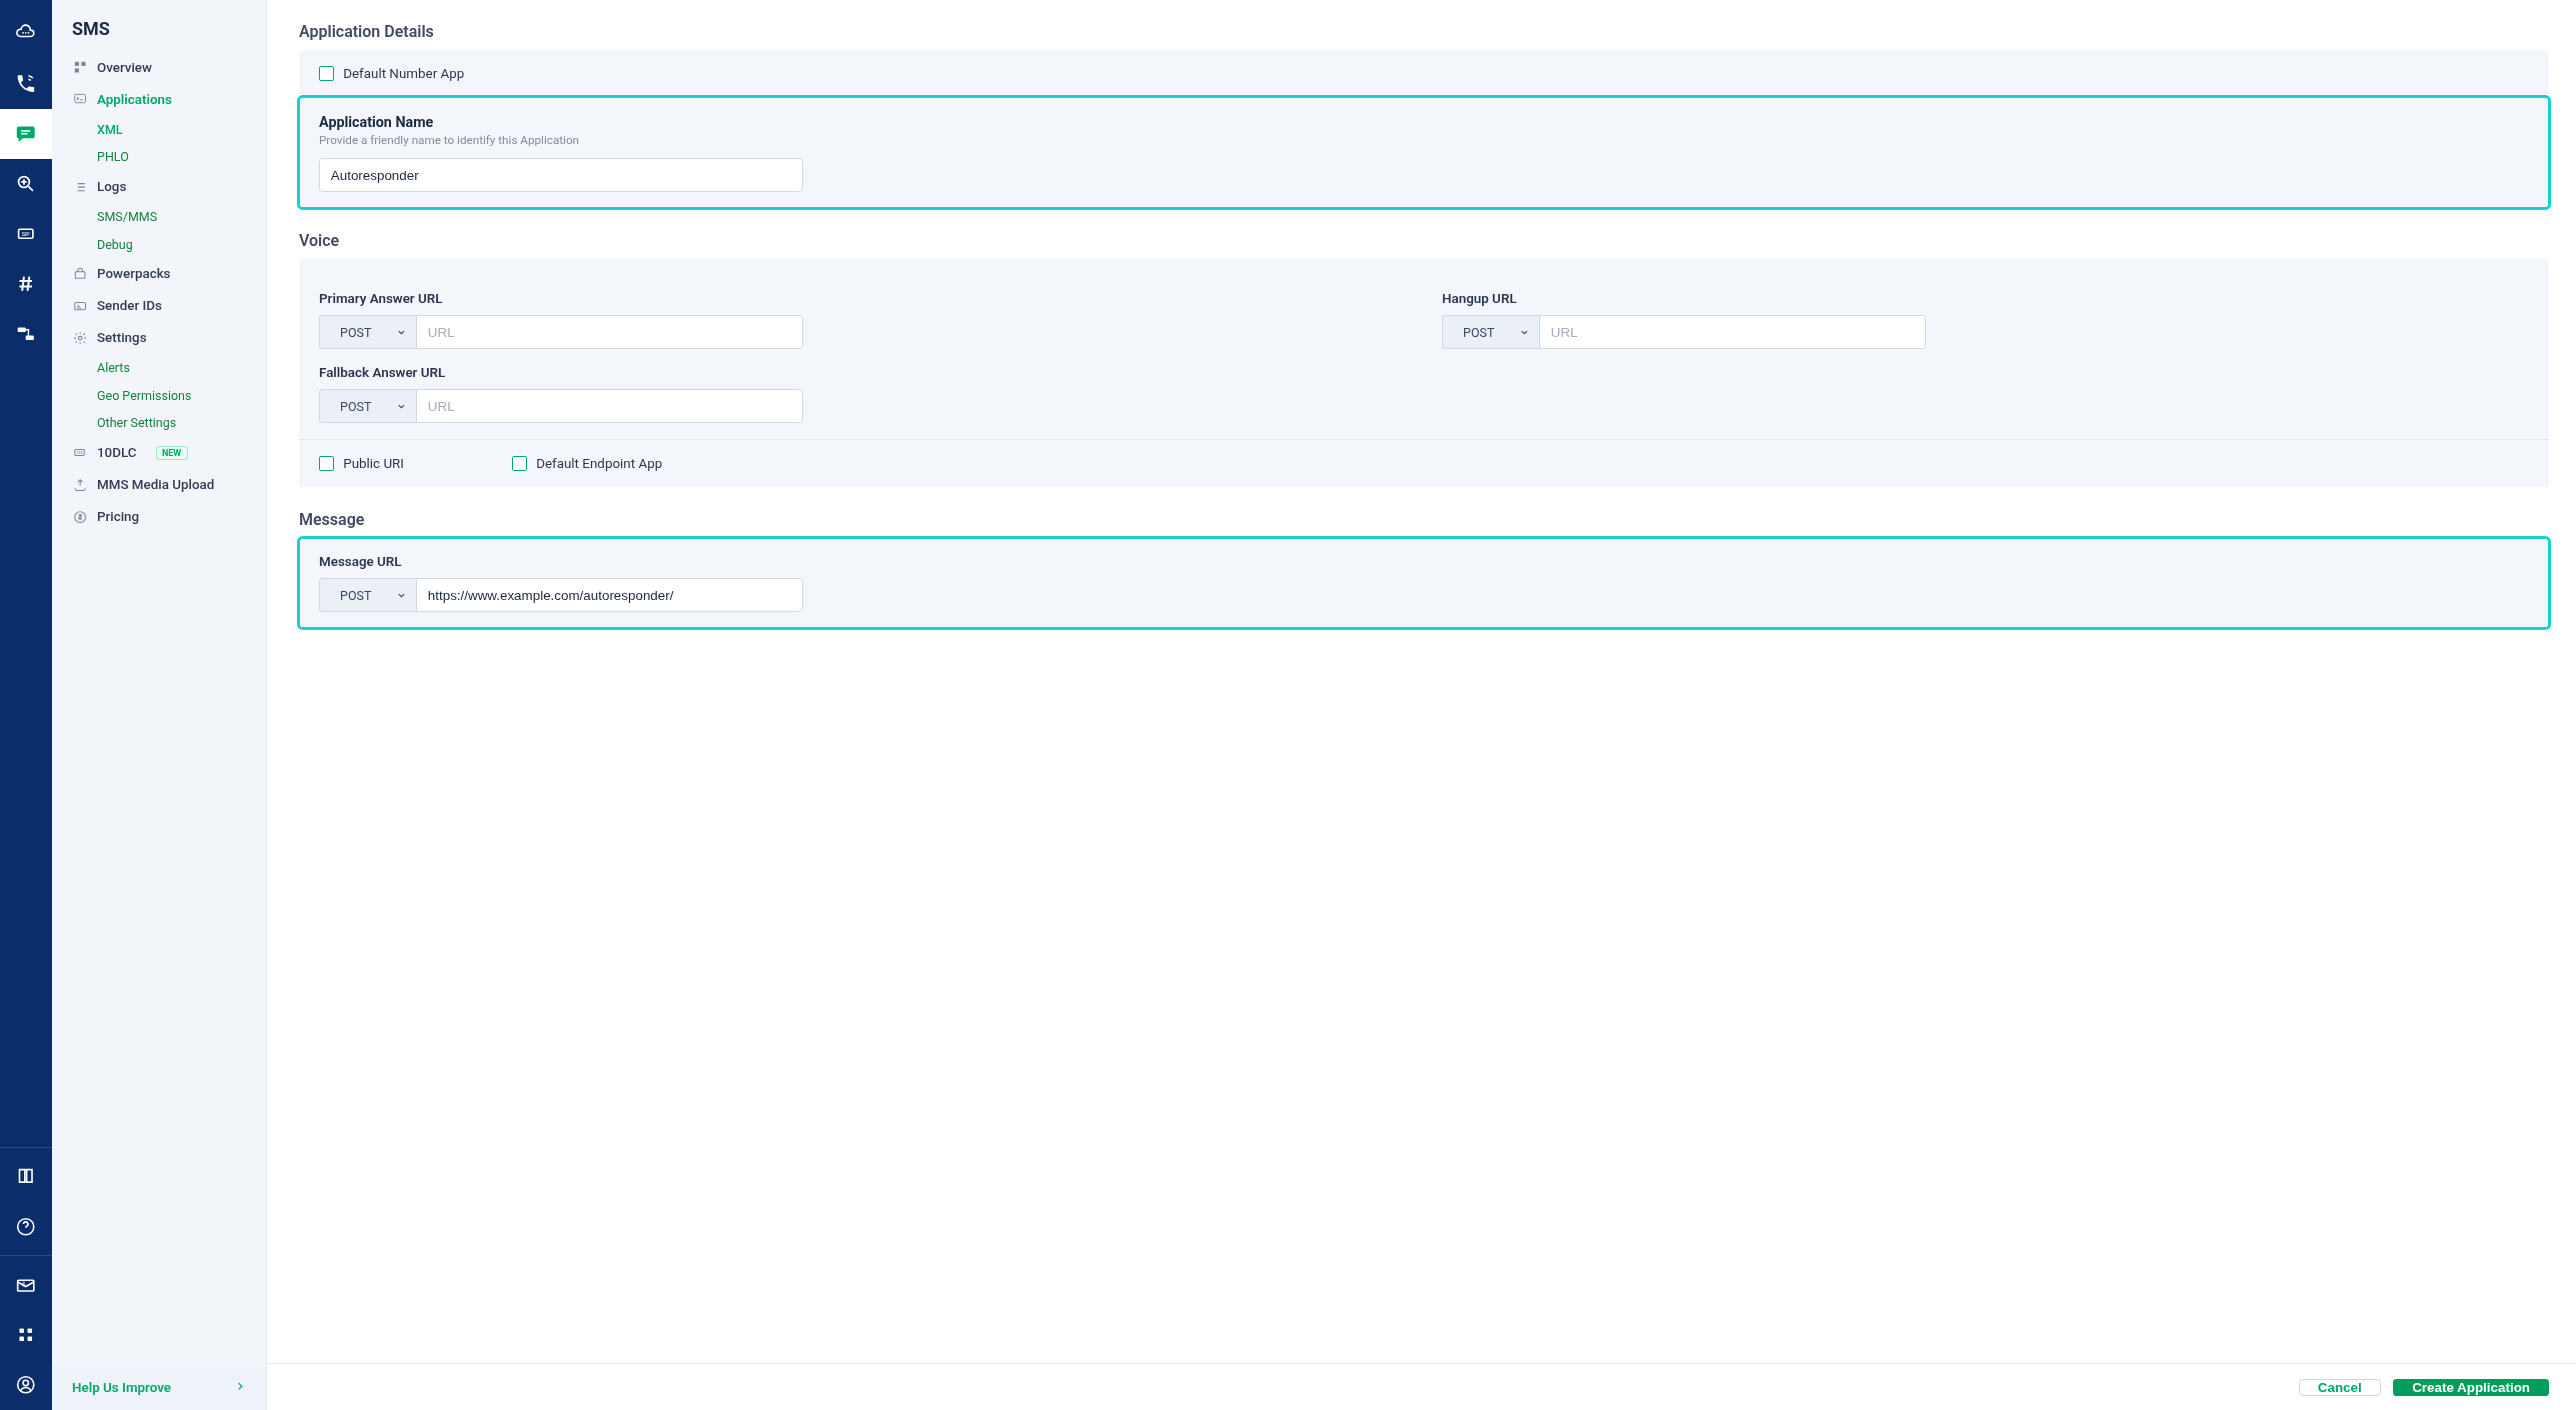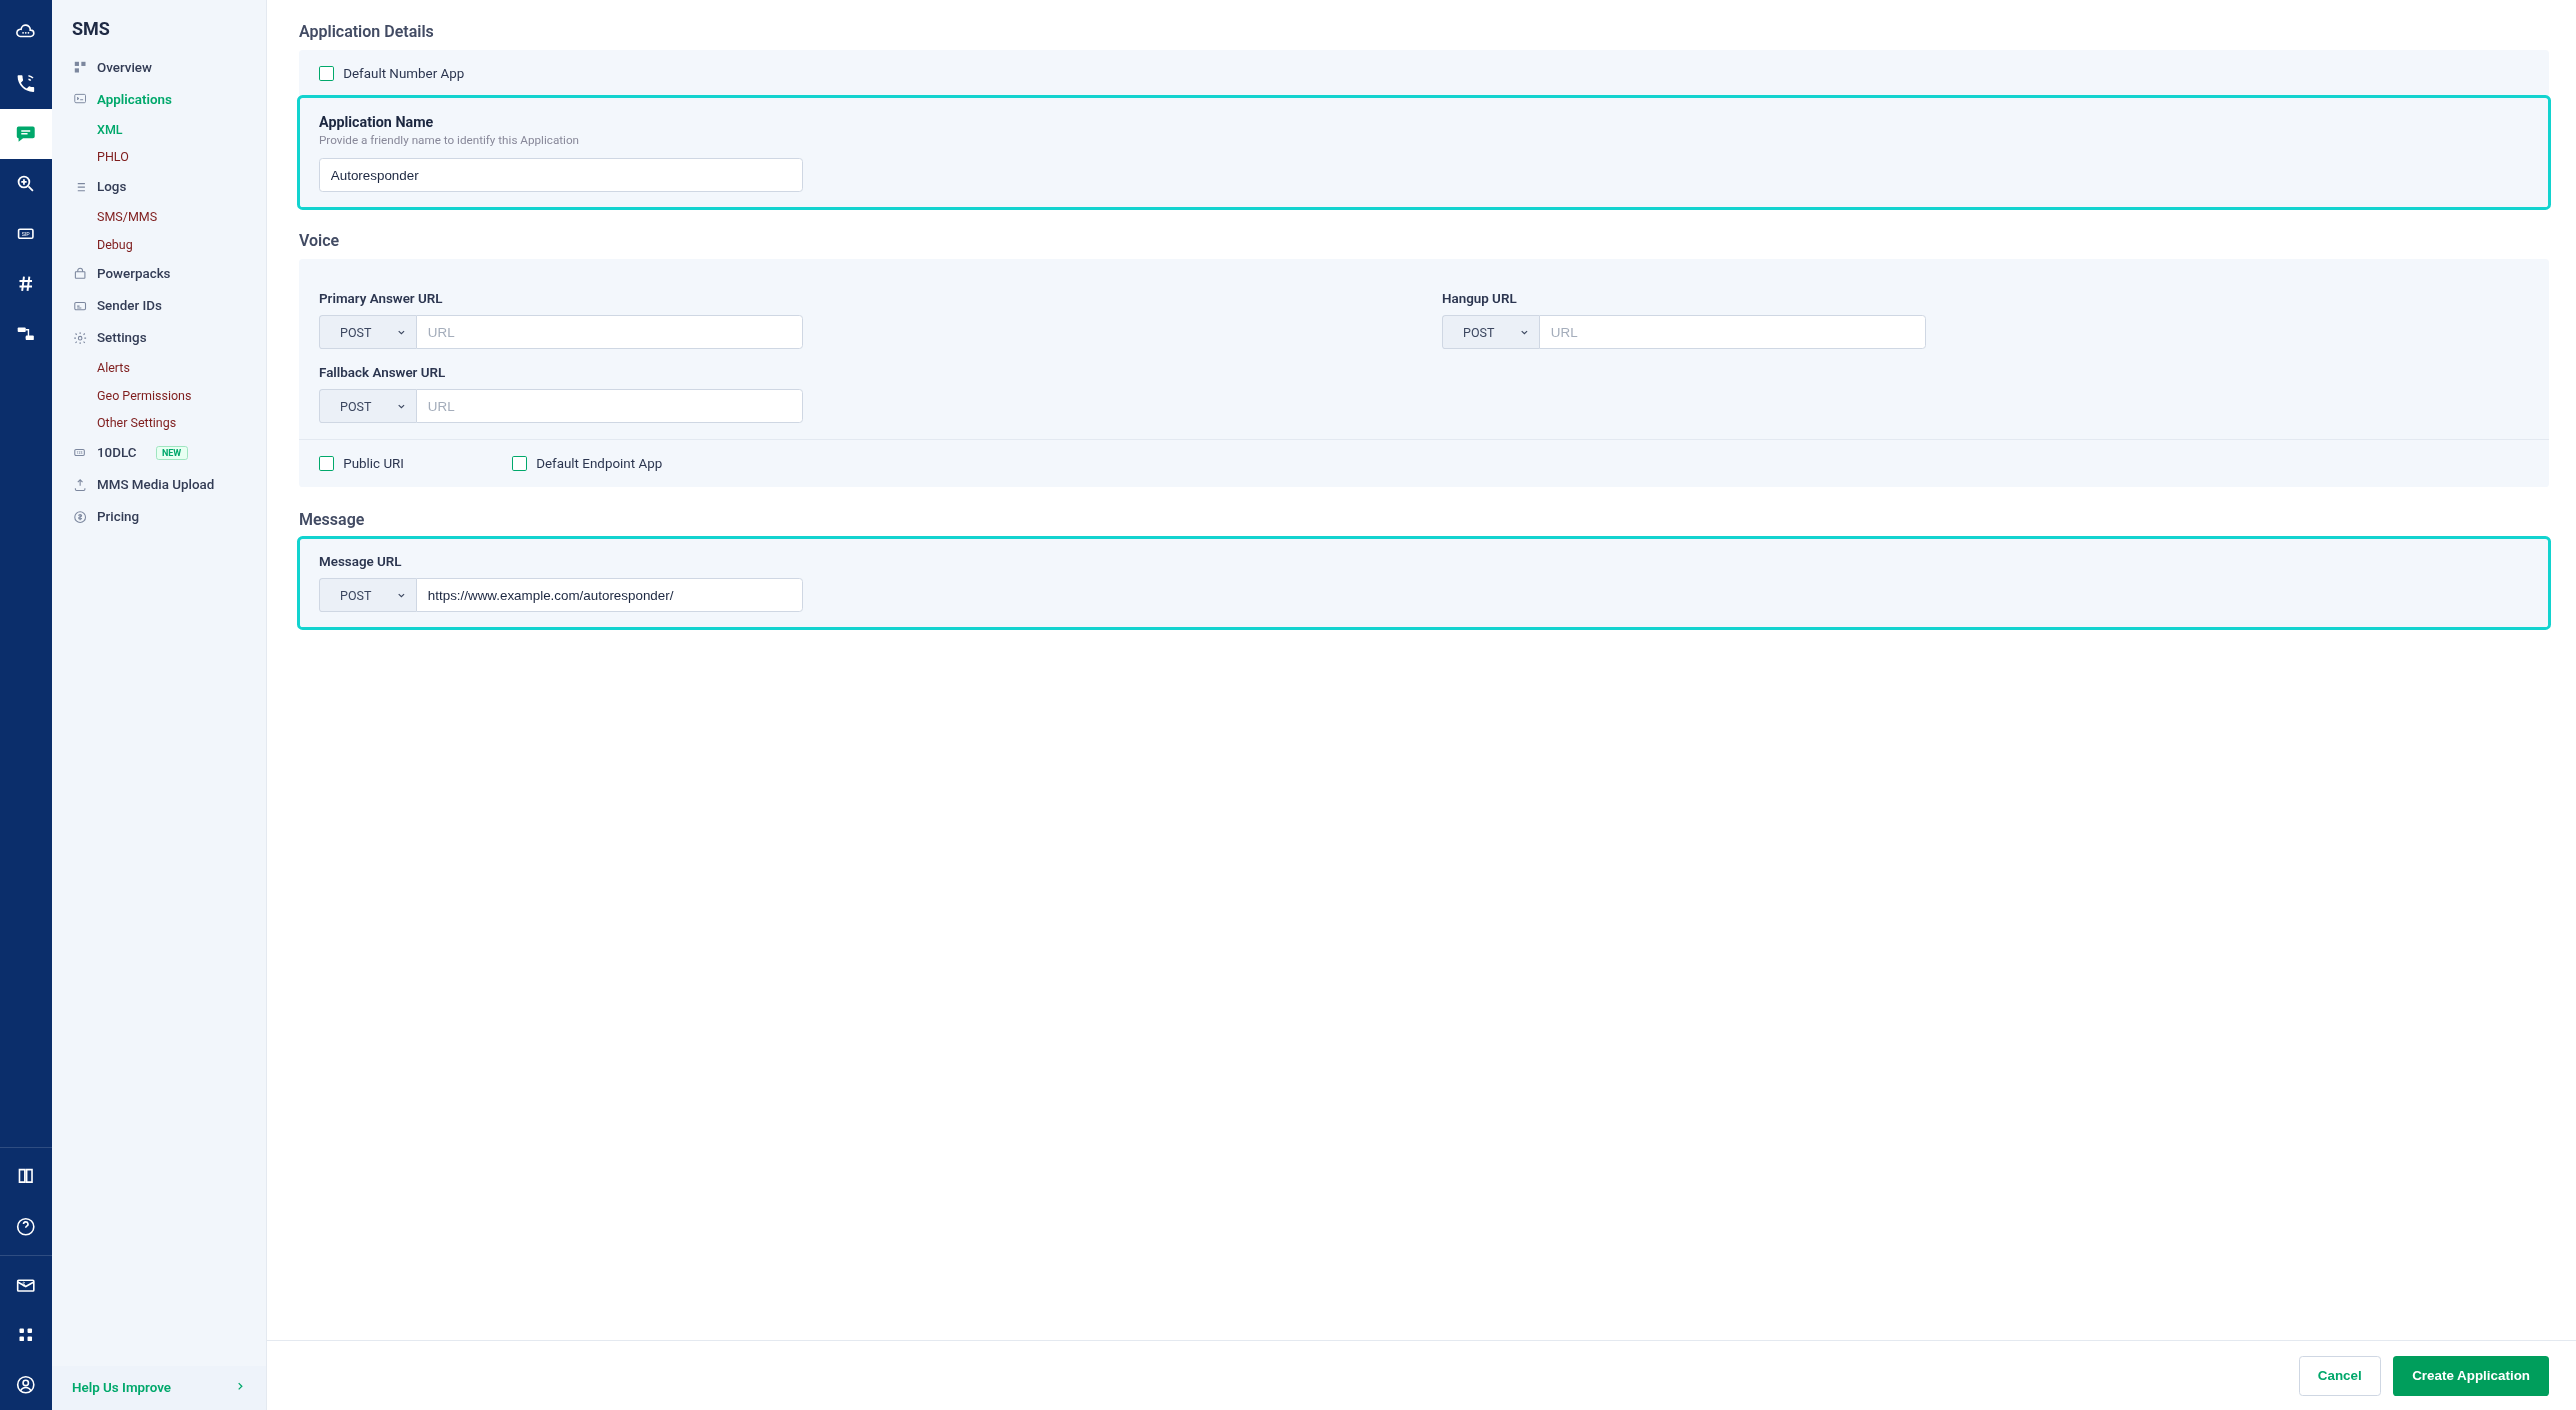--- a/index.html
+++ b/index.html
@@ -77,21 +77,21 @@
     gap: 9px;
   }
   .nav-item.active { color: #00a86b; font-weight: 600; }
   .nav-item .nav-icon {
     width: 16px; height: 16px; color: #7c879e; display:flex; align-items:center; justify-content:center;
     flex-shrink: 0;
   }
   .nav-item svg { width: 14.3px; height: 14.3px; }
   .nav-sub {
     padding: 6.3px 20px 6.3px 45px;
-    color: #7f1d1d;
+    color: #15803d;
     font-size: 12.5px;
     cursor: pointer;
   }
   .nav-sub.active { color: #00a86b; font-weight: 500; }
   .badge-new {
     background: #e8fff2;
     color: #00a86b;
     font-size: 9px;
     font-weight: 700;
     padding: 0.9px 5.4px;
@@ -234,21 +234,21 @@
   
   .action-bar {
     border-top: 0.9px solid #e4e9f0;
     padding: 14.3px 27px;
     display: flex;
     justify-content: flex-end;
     gap: 12.5px;
     background: #ffffff;
   }
   .btn {
-    height: 40px;
+    height: 17px;
     padding: 0 18px;
     border-radius: 3.6px;
     font-size: 13.4px;
     font-weight: 600;
     cursor: pointer;
     display: inline-flex;
     align-items: center;
     border: 0.9px solid transparent;
   }
   .btn-secondary {

